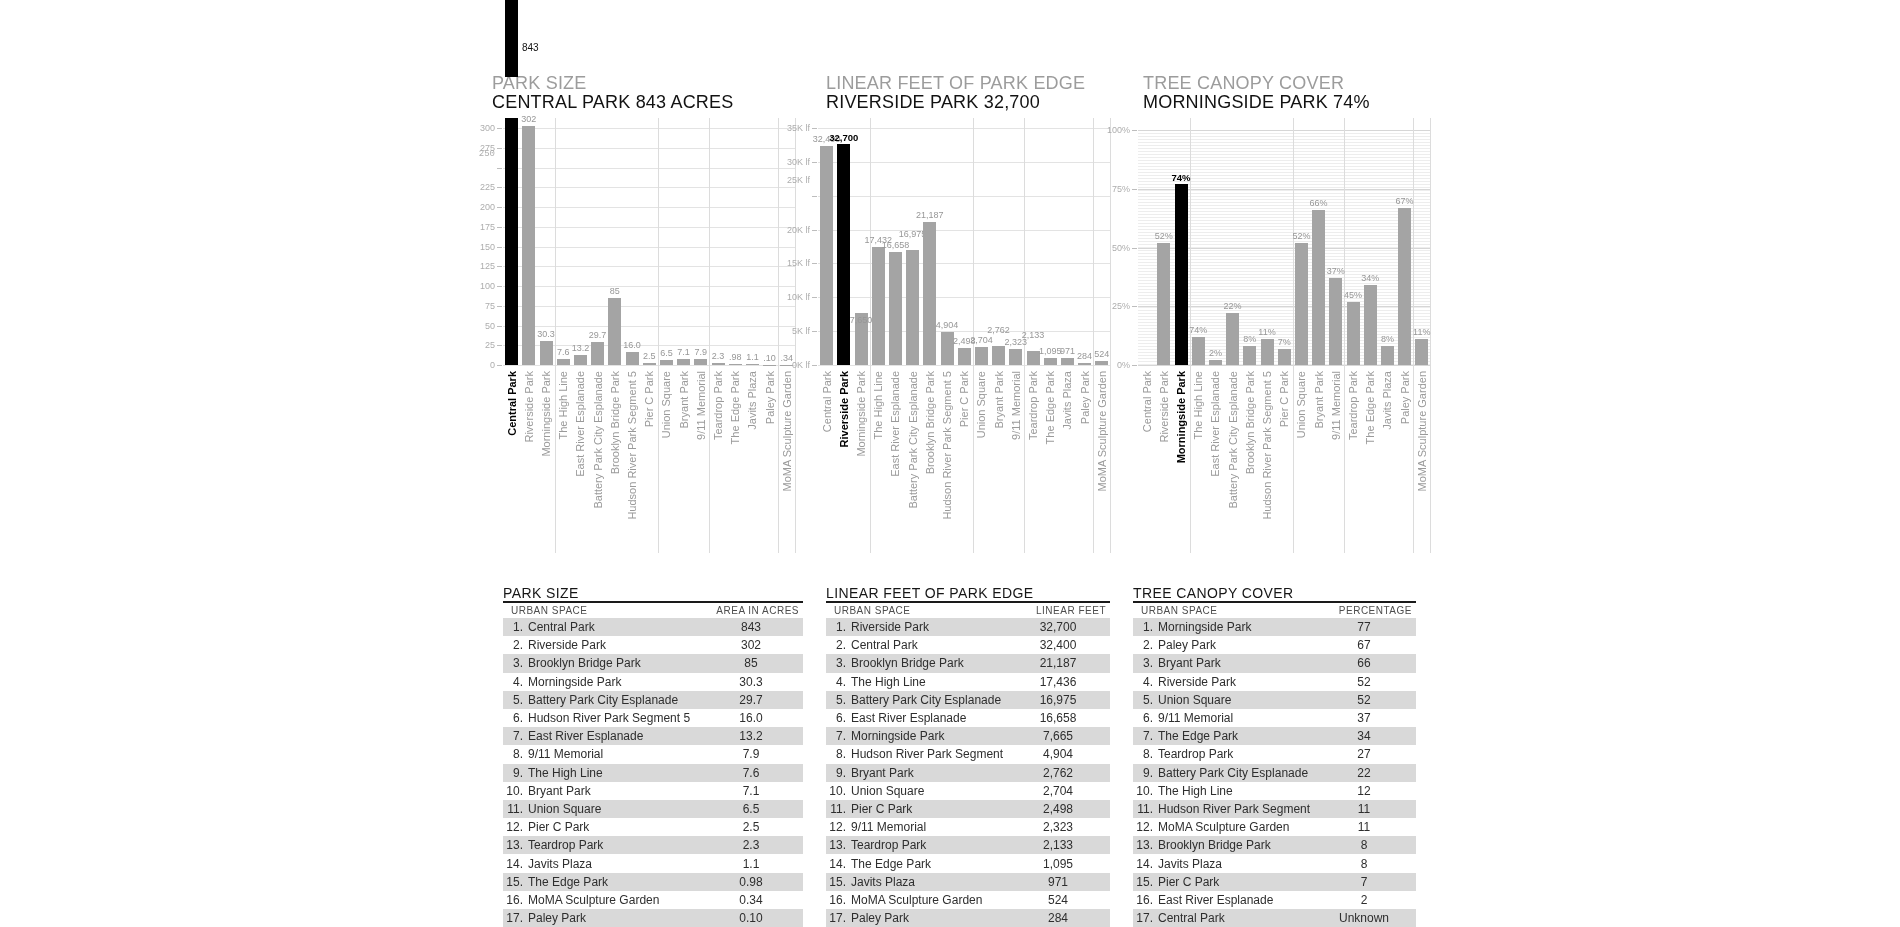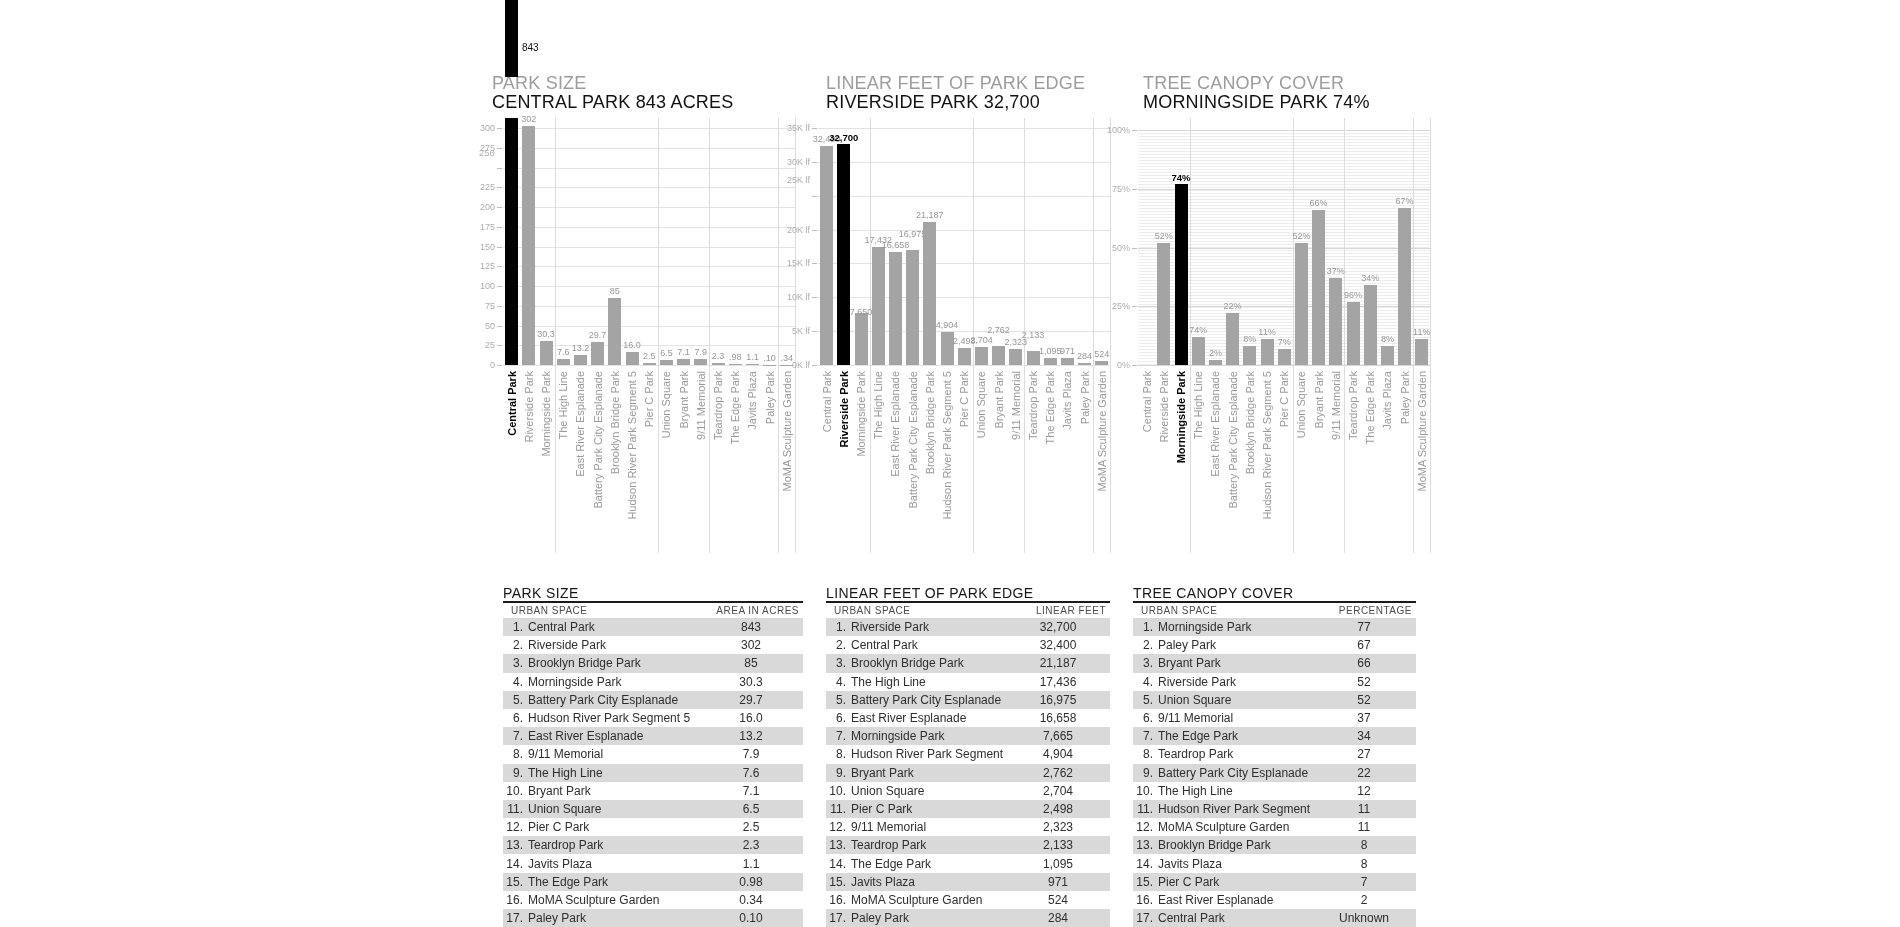--- a/index.html
+++ b/index.html
@@ -470,21 +470,21 @@
     <div class="grid-v" style="left: 1024.4px; top: 118px;"></div>
     <div class="grid-v" style="left: 1093.2px; top: 118px;"></div>
     <div class="grid-v" style="left: 1110.4px; top: 118px;"></div>
     <div class="bar" style="left: 820.1px; top: 145.606px; height: 219.394px;"></div>
     <div class="bar-label" style="left: 796.6px; top: 133.606px;">32,400</div>
     <div class="x-label" style="left: 819.6px; top: 551px;">Central Park</div>
     <div class="bar hl" style="left: 837.3px; top: 143.574px; height: 221.426px;"></div>
     <div class="bar-label hl" style="left: 813.8px; top: 131.574px;">32,700</div>
     <div class="x-label hl" style="left: 836.8px; top: 551px;">Riverside Park</div>
     <div class="bar" style="left: 854.5px; top: 313.199px; height: 51.8014px;"></div>
-    <div class="bar-label" style="left: 831px; top: 307px;">7,650</div>
+    <div class="bar-label" style="left: 831px; top: 315px;">7,650</div>
     <div class="x-label" style="left: 854px; top: 551px;">Morningside Park</div>
     <div class="bar" style="left: 871.7px; top: 246.96px; height: 118.04px;"></div>
     <div class="bar-label" style="left: 848.2px; top: 234.96px;">17,432</div>
     <div class="x-label" style="left: 871.2px; top: 551px;">The High Line</div>
     <div class="bar" style="left: 888.9px; top: 252.202px; height: 112.798px;"></div>
     <div class="bar-label" style="left: 865.4px; top: 240.202px;">16,658</div>
     <div class="x-label" style="left: 888.4px; top: 551px;">East River Esplanade</div>
     <div class="bar" style="left: 906.1px; top: 250.055px; height: 114.945px;"></div>
     <div class="bar-label" style="left: 882.6px; top: 229.055px;">16,975</div>
     <div class="x-label" style="left: 905.6px; top: 551px;">Battery Park City Esplanade</div>
@@ -570,21 +570,21 @@
     <div class="bar" style="left: 1294.9px; top: 242.8px; height: 122.2px;"></div>
     <div class="bar-label" style="left: 1271.4px; top: 230.8px;">52%</div>
     <div class="x-label" style="left: 1294.4px; top: 551px;">Union Square</div>
     <div class="bar" style="left: 1312.1px; top: 209.9px; height: 155.1px;"></div>
     <div class="bar-label" style="left: 1288.6px; top: 197.9px;">66%</div>
     <div class="x-label" style="left: 1311.6px; top: 551px;">Bryant Park</div>
     <div class="bar" style="left: 1329.3px; top: 278.05px; height: 86.95px;"></div>
     <div class="bar-label" style="left: 1305.8px; top: 266.05px;">37%</div>
     <div class="x-label" style="left: 1328.8px; top: 551px;">9/11 Memorial</div>
     <div class="bar" style="left: 1346.5px; top: 301.55px; height: 63.45px;"></div>
-    <div class="bar-label" style="left: 1323px; top: 289.55px;">96%</div>
+    <div class="bar-label" style="left: 1323px; top: 289.55px;">45%</div>
     <div class="x-label" style="left: 1346px; top: 551px;">Teardrop Park</div>
     <div class="bar" style="left: 1363.7px; top: 285.1px; height: 79.9px;"></div>
     <div class="bar-label" style="left: 1340.2px; top: 273.1px;">34%</div>
     <div class="x-label" style="left: 1363.2px; top: 551px;">The Edge Park</div>
     <div class="bar" style="left: 1380.9px; top: 346.2px; height: 18.8px;"></div>
     <div class="bar-label" style="left: 1357.4px; top: 334.2px;">8%</div>
     <div class="x-label" style="left: 1380.4px; top: 551px;">Javits Plaza</div>
     <div class="bar" style="left: 1398.1px; top: 207.55px; height: 157.45px;"></div>
     <div class="bar-label" style="left: 1374.6px; top: 195.55px;">67%</div>
     <div class="x-label" style="left: 1397.6px; top: 551px;">Paley Park</div>

